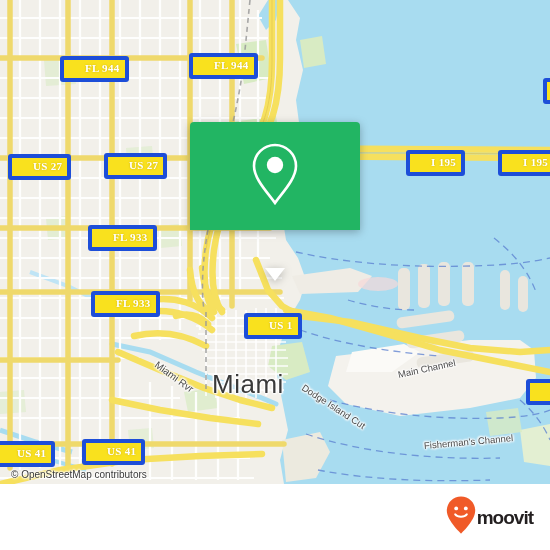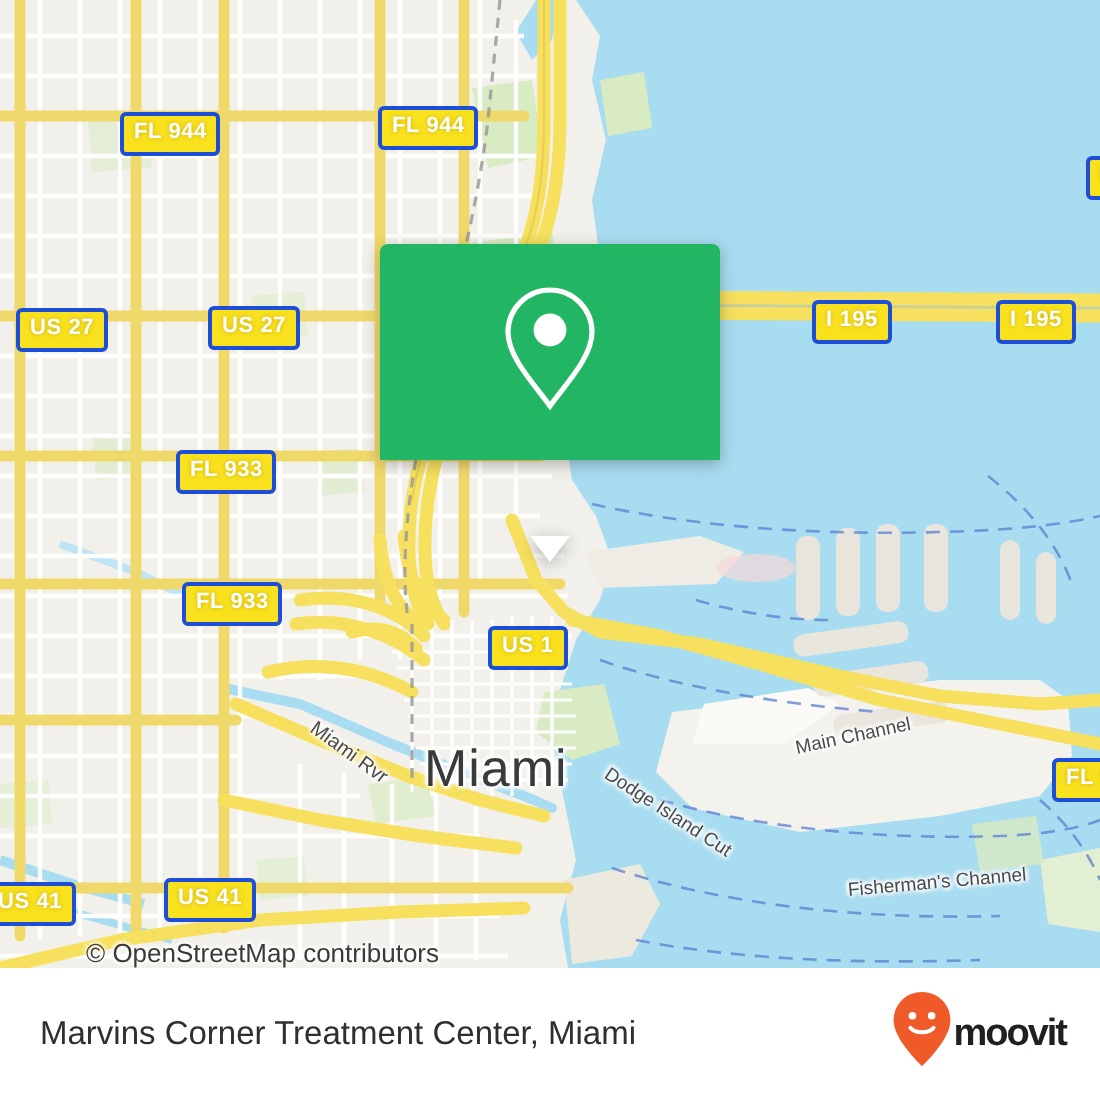--- a/index.html
+++ b/index.html
@@ -11,31 +11,32 @@
   #app{position:relative;width:550px;height:550px;overflow:hidden;background:#fff;}
 
   
   .map{position:absolute;left:0;top:0;width:550px;height:484px;overflow:hidden;background:#f2f0ea;}
   .map svg{display:block;}
 
   
   .shield{
     position:absolute;
     background:#f9e11e;
-    border:2px solid #1d4ed8;
+    border:4px solid #1d4ed8;
     border-radius:3px;
     color:#ffffff;
     font-size:11px;
     font-weight:bold;
     letter-spacing:.3px;
     line-height:1;
-    padding:3px 5px 4px 5px;
+    padding:3px 5px 4px 21px;
     white-space:nowrap;
     text-shadow:0 0 2px rgba(120,90,0,.35);
     box-sizing:border-box;
+    font-family:Liberation Serif, serif;
   }
 
   
   .maplabel{
     position:absolute;
     color:#3b3b3b;
     white-space:nowrap;
     text-shadow:
       1px 0 2px #fff, -1px 0 2px #fff, 0 1px 2px #fff, 0 -1px 2px #fff,
       1px 1px 2px #fff, -1px -1px 2px #fff;
@@ -66,24 +67,23 @@
     position:absolute;left:50%;margin-left:-10px;top:146px;
     width:0;height:0;
     border-left:10px solid transparent;
     border-right:10px solid transparent;
     border-top:13px solid #ffffff;
   }
 
   
   .attrib{
     position:absolute;left:11px;top:469px;
-    font-size:13px;color:#3a3a3a;
+    font-size:10px;color:#3a3a3a;
     text-shadow:1px 0 2px #fff,-1px 0 2px #fff,0 1px 2px #fff,0 -1px 2px #fff;
     white-space:nowrap;
-    margin-left:32px;
   }
 
   
   .fadebar{
     position:absolute;left:0;top:484px;width:550px;height:66px;
     background:rgba(255,255,255,.86);
     overflow:hidden;
   }
   .bottombar{
     position:absolute;left:0;top:484px;width:550px;height:66px;
@@ -331,21 +331,20 @@
         </svg>
       </span>
     </div>
     <div class="popup-tail"></div>
   </div>
 
   <div class="attrib">© OpenStreetMap contributors</div>
 
   <div class="fadebar"></div>
   <div class="bottombar">
-    <div class="place-name">Marvins Corner Treatment Center, Miami</div>
     <div class="brand">
       <span>
         <svg width="30" height="38" viewBox="0 0 30 38" xmlns="http://www.w3.org/2000/svg">
           <path d="M15 0.5 C7 0.5 0.8 6.7 0.8 14.7 C0.8 24.4 15 37.5 15 37.5
                    C15 37.5 29.2 24.4 29.2 14.7 C29.2 6.7 23 0.5 15 0.5 Z" fill="#f05a28"></path>
           <circle cx="10.2" cy="12.4" r="1.9" fill="#ffffff"></circle>
           <circle cx="19.8" cy="12.4" r="1.9" fill="#ffffff"></circle>
           <path d="M9.2 18.4 C11.6 21.4 18.4 21.4 20.8 18.4" fill="none" stroke="#ffffff" stroke-width="2" stroke-linecap="round"></path>
         </svg>
       </span>

